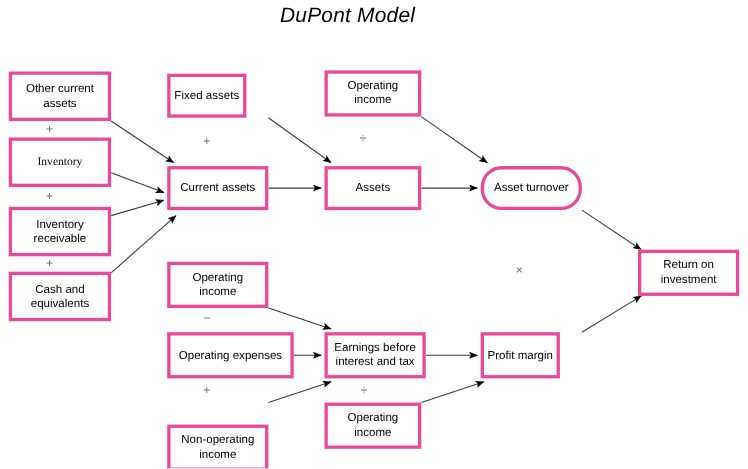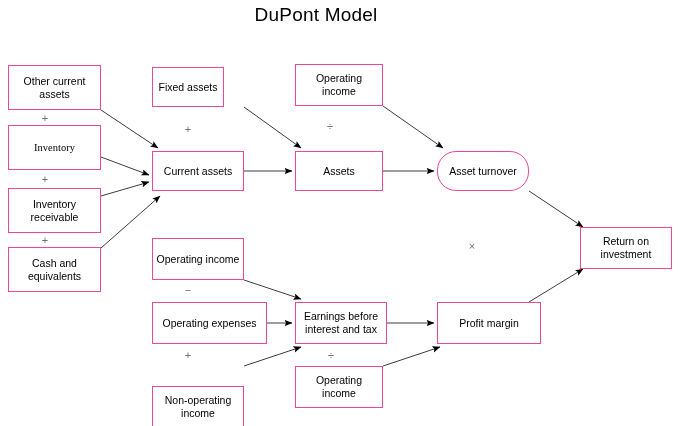--- a/index.html
+++ b/index.html
@@ -17,25 +17,26 @@
   }
   #title {
     position: absolute;
     left: 0;
     top: 4px;
     width: 632px;
     text-align: center;
     font-size: 19px;
     color: #000000;
     letter-spacing: 0.2px;
+    font-style: italic;
   }
   .node {
     position: absolute;
     box-sizing: border-box;
-    border: 1px solid #ec4899;
+    border: 3px solid #ec4899;
     background: #ffffff;
     display: flex;
     align-items: center;
     justify-content: center;
     text-align: center;
     font-size: 10.5px;
     line-height: 13px;
     color: #000000;
     padding: 2px 3px;
   }
@@ -127,21 +128,21 @@
       </div>
       <div class="node" style="left: 152px; top: 386px; width: 92px; height: 42px;">
         <span>Non-operating income</span>
       </div>
       <div class="node" style="left: 295px; top: 302px; width: 92px; height: 42px;">
         <span>Earnings before interest and tax</span>
       </div>
       <div class="node" style="left: 295px; top: 366px; width: 88px; height: 42px;">
         <span>Operating income</span>
       </div>
-      <div class="node" style="left: 437px; top: 302px; width: 104px; height: 42px;">
+      <div class="node" style="left: 437px; top: 302px; width: 72px; height: 42px;">
         <span>Profit margin</span>
       </div>
     </div>
   <div id="operator-layer">
       <div class="op" style="left: 35px; top: 113px;">+</div>
       <div class="op" style="left: 35px; top: 174px;">+</div>
       <div class="op" style="left: 35px; top: 235px;">+</div>
       <div class="op" style="left: 178px; top: 124px;">+</div>
       <div class="op" style="left: 320px; top: 121px;">÷</div>
       <div class="op" style="left: 462px; top: 241px;">×</div>

